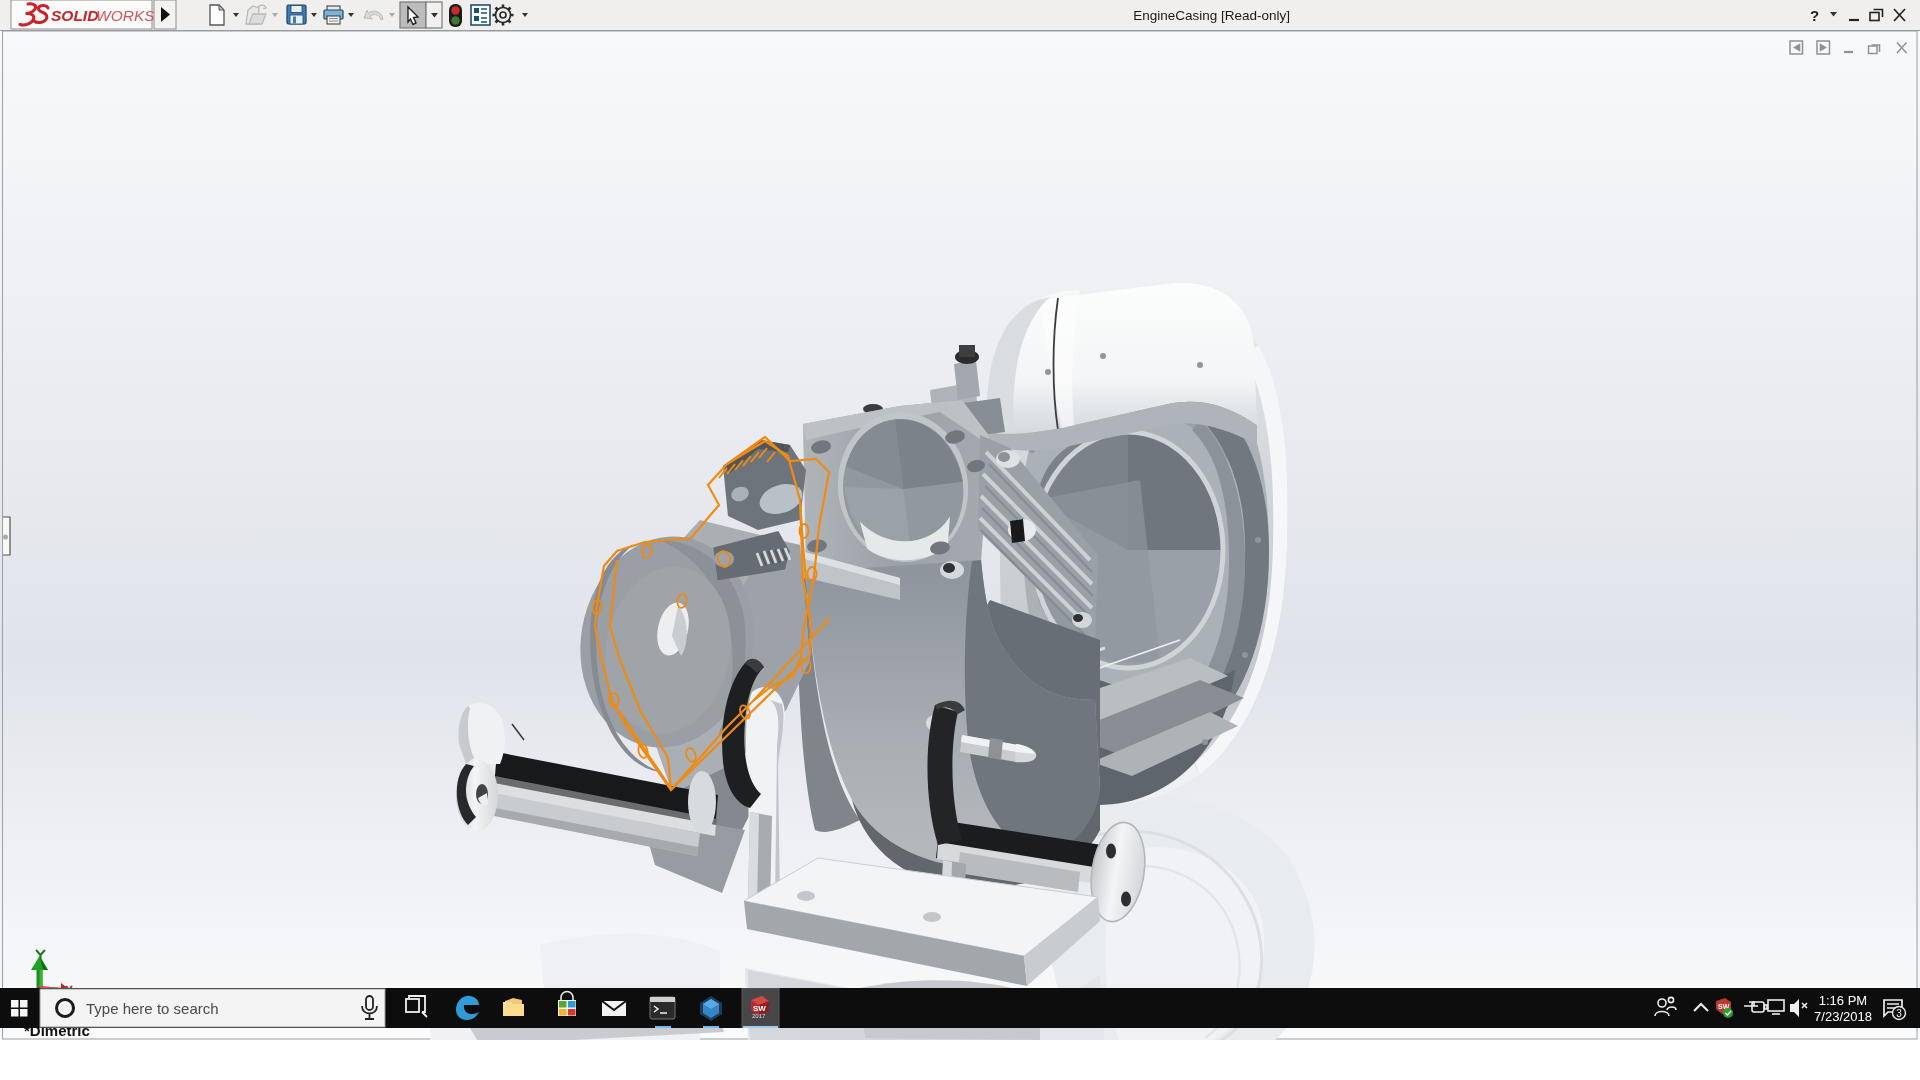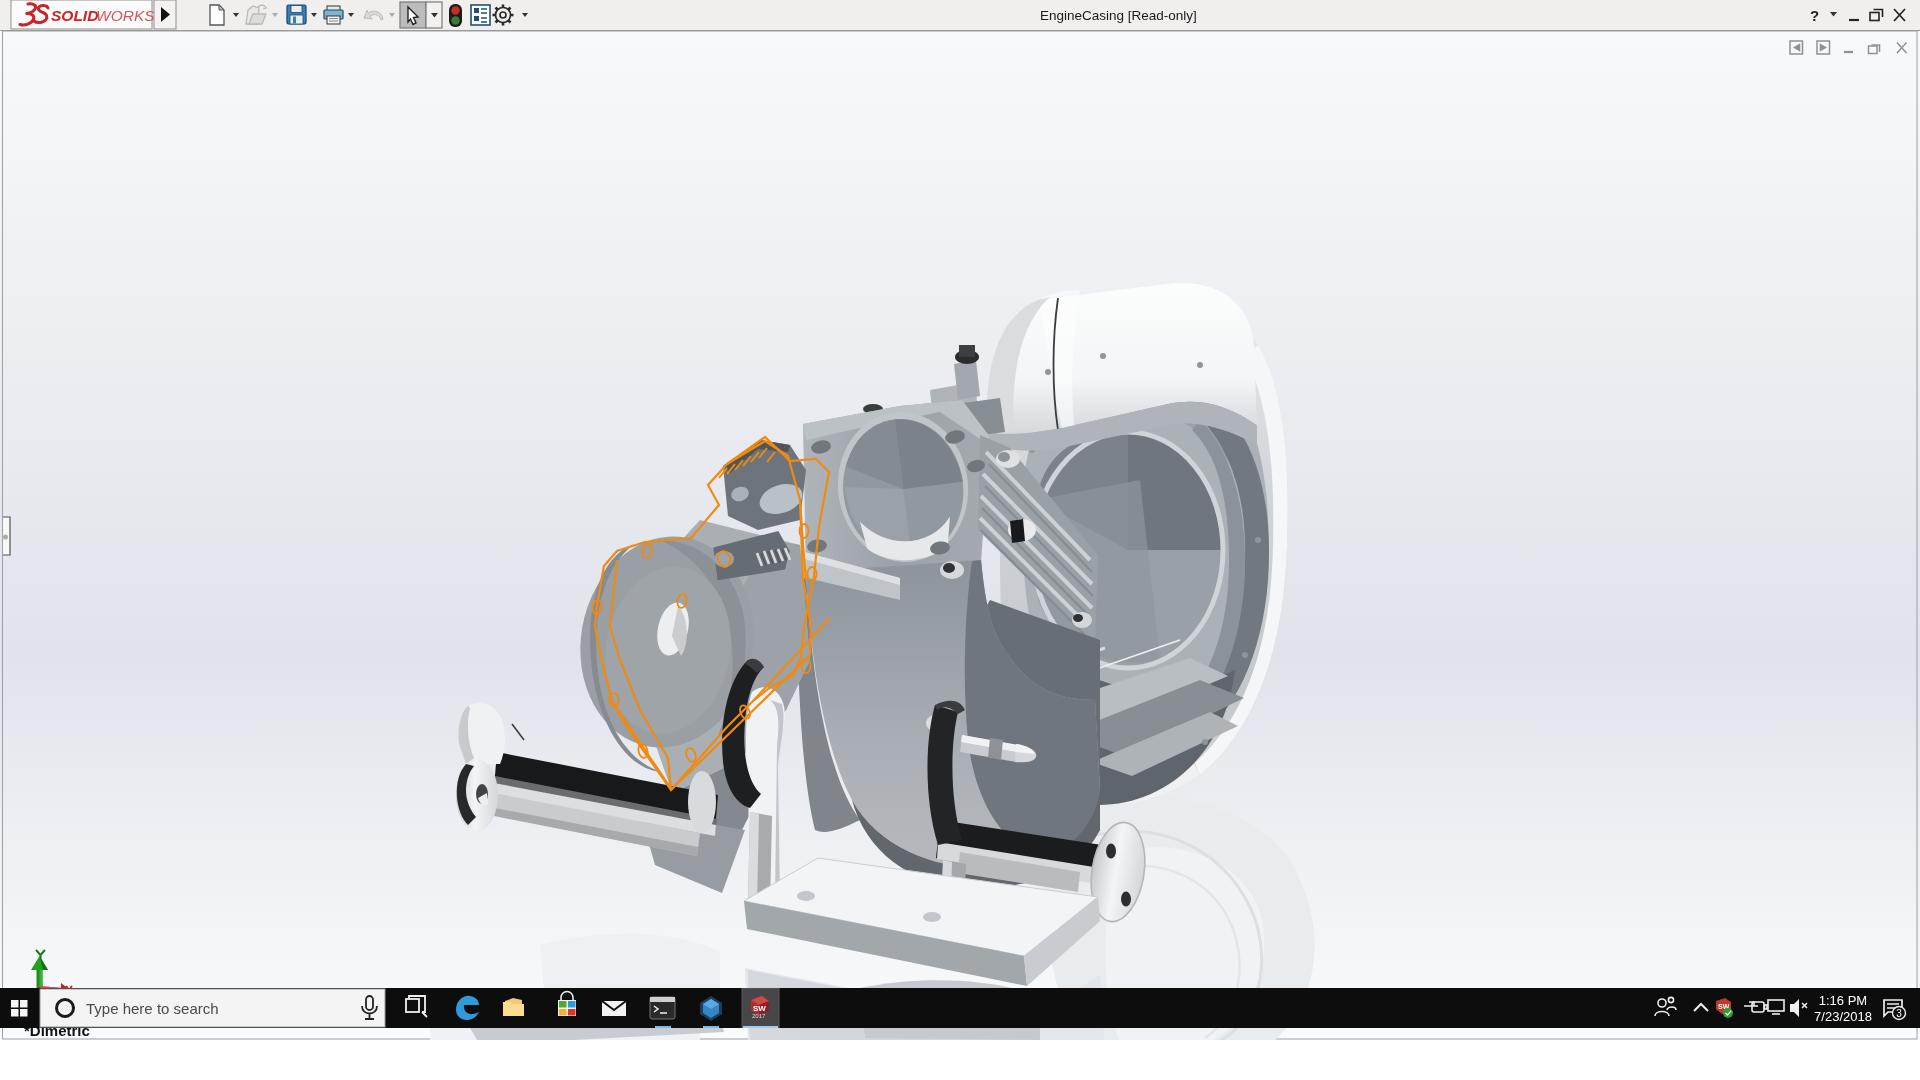--- a/index.html
+++ b/index.html
@@ -1,19 +1,19 @@
 <!DOCTYPE html>
 <html><head>
 <meta charset="utf-8">
 <style>
   html,body{margin:0;padding:0;width:1920px;height:1080px;overflow:hidden;
     font-family:"Liberation Sans",sans-serif;}
   #titlebar{position:absolute;left:0;top:0;width:1920px;height:30px;
     background:#f0efee;border-bottom:1px solid #9a9a9a;}
-  #title{position:absolute;left:1040px;top:8px;width:250px;text-align:left;
+  #title{position:absolute;left:1040px;top:8px;width:250px;text-align:right;
     font-size:13.5px;color:#1a1a1a;}
   #viewport{position:absolute;left:0;top:31px;width:1920px;height:842px;}
   #taskbar{position:absolute;left:0;top:988px;width:1920px;height:40px;background:#0d0d0d;}
 </style>
 </head>
 <body>
 <div id="viewport">
 <svg width="1920" height="1009" viewBox="0 31 1920 1009">
   <defs>
     <linearGradient id="bg" x1="0" y1="31" x2="0" y2="1040" gradientUnits="userSpaceOnUse">

